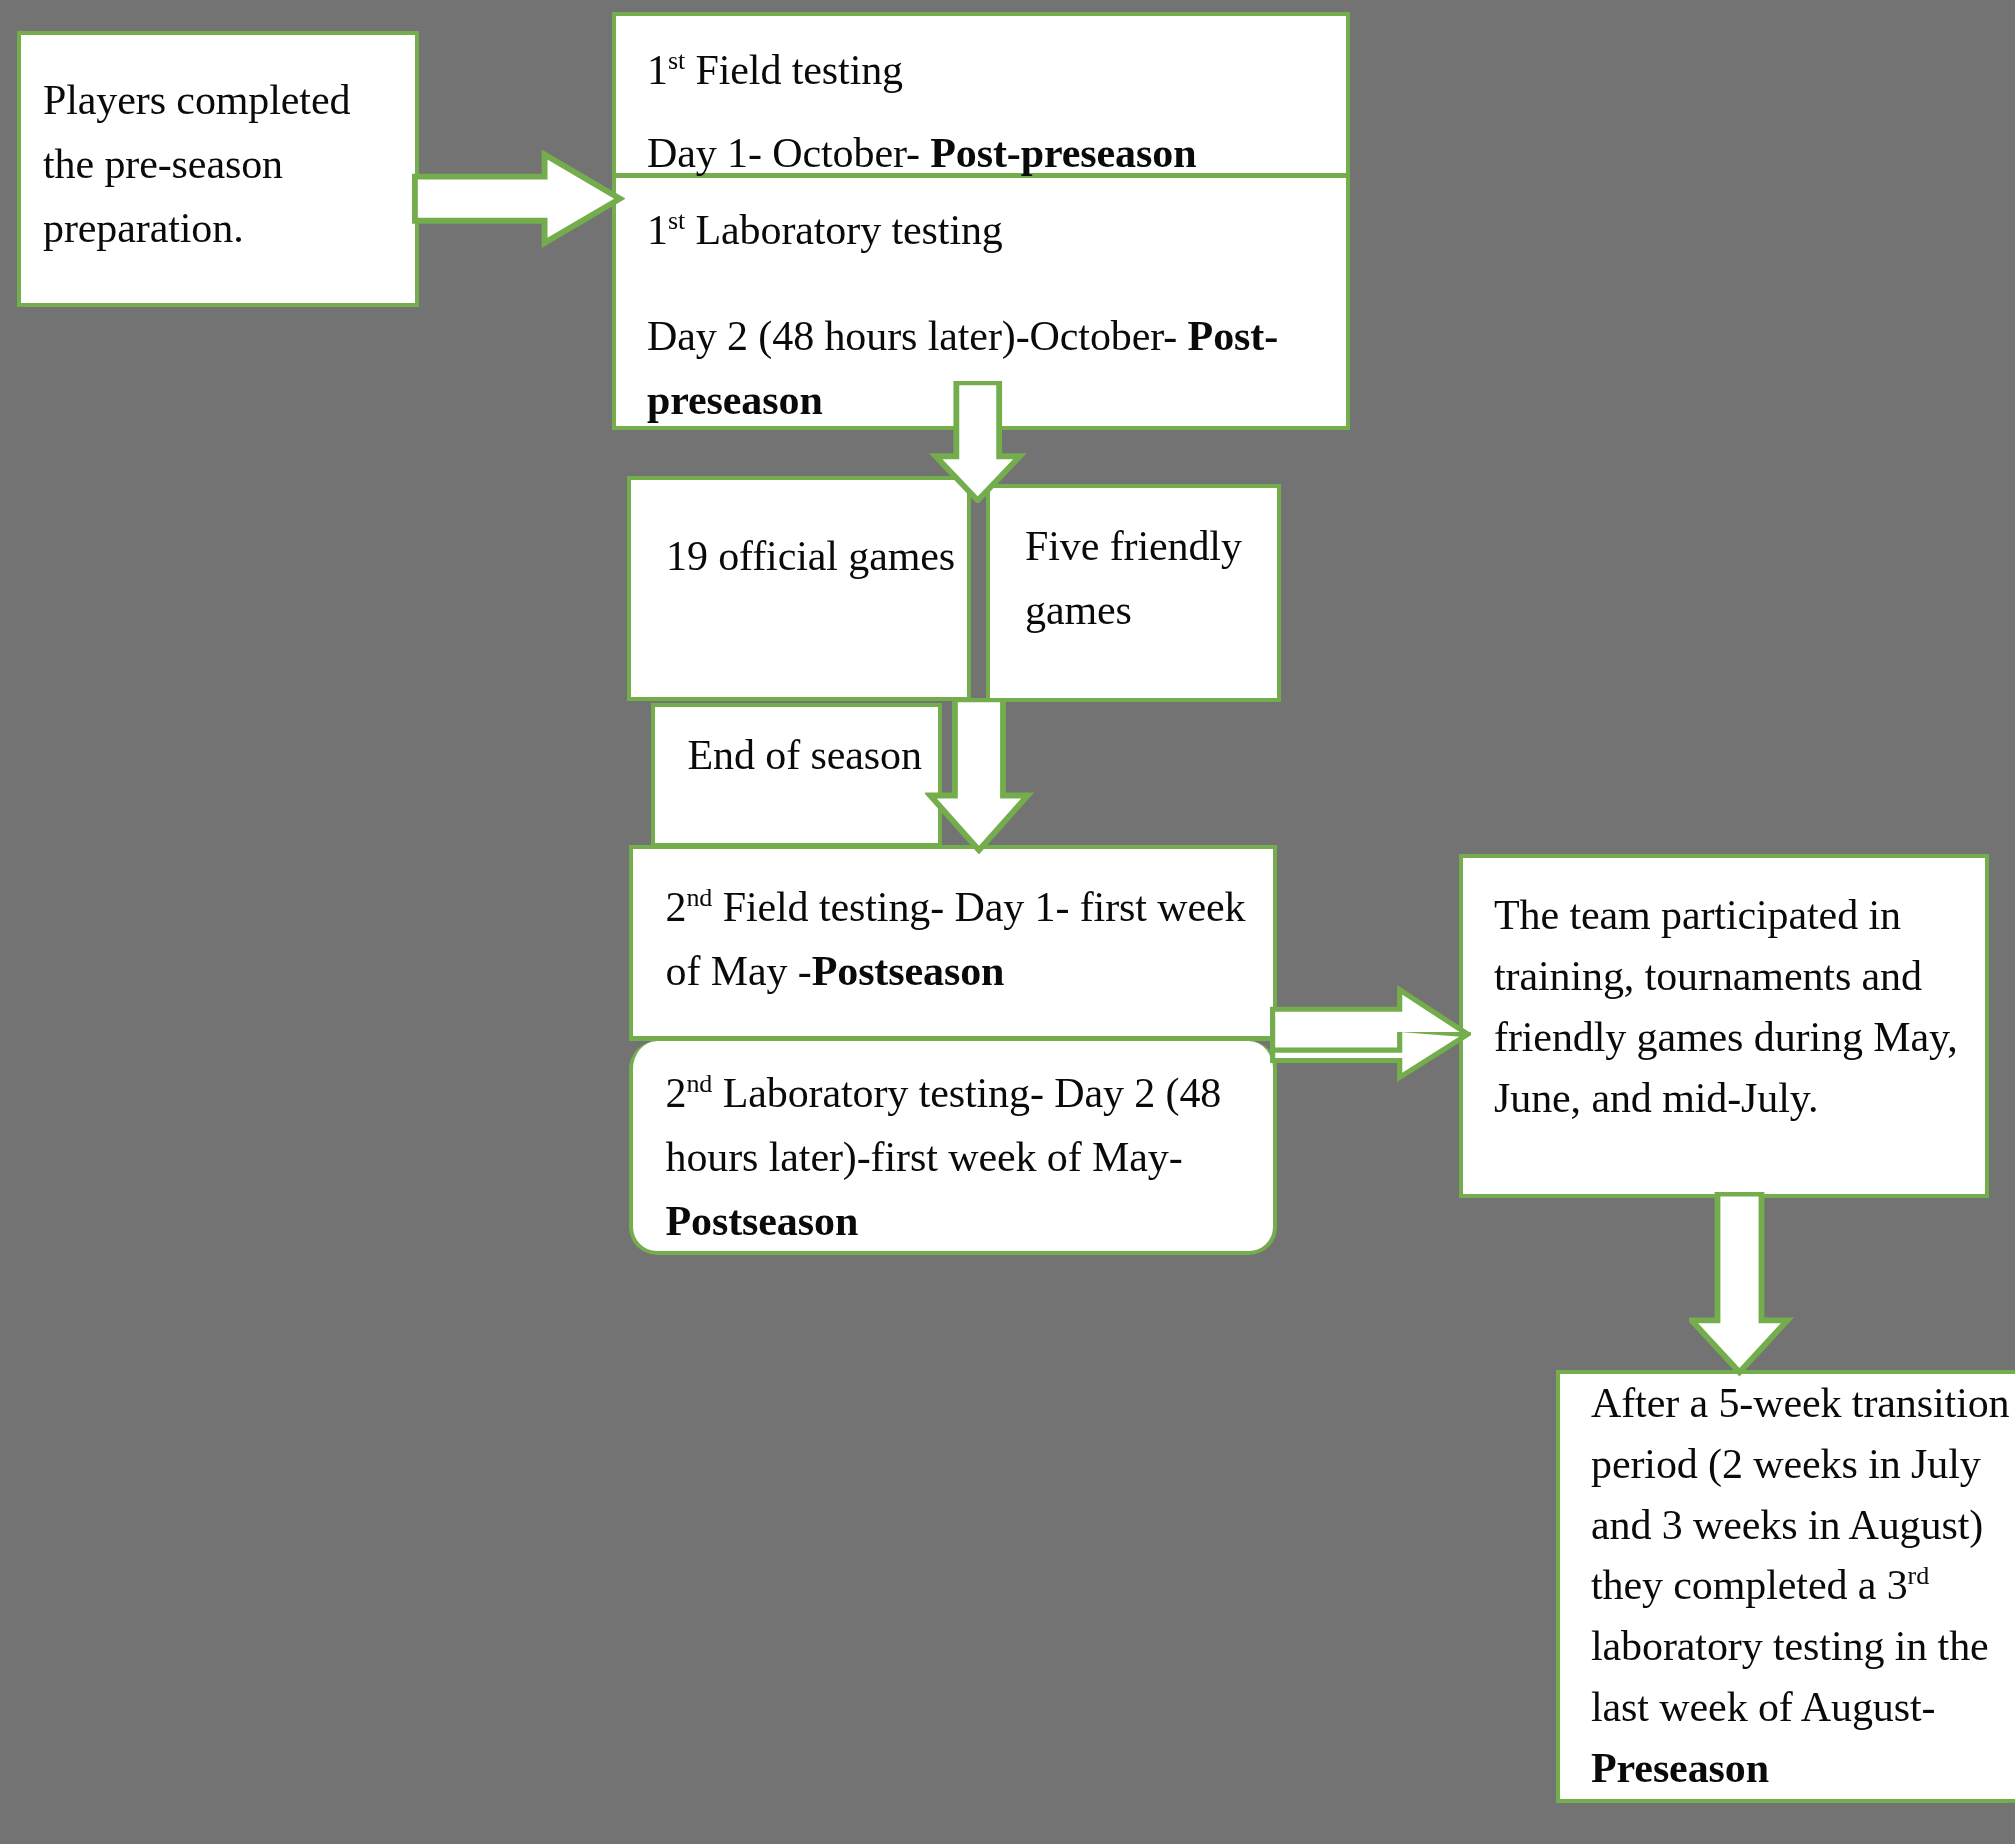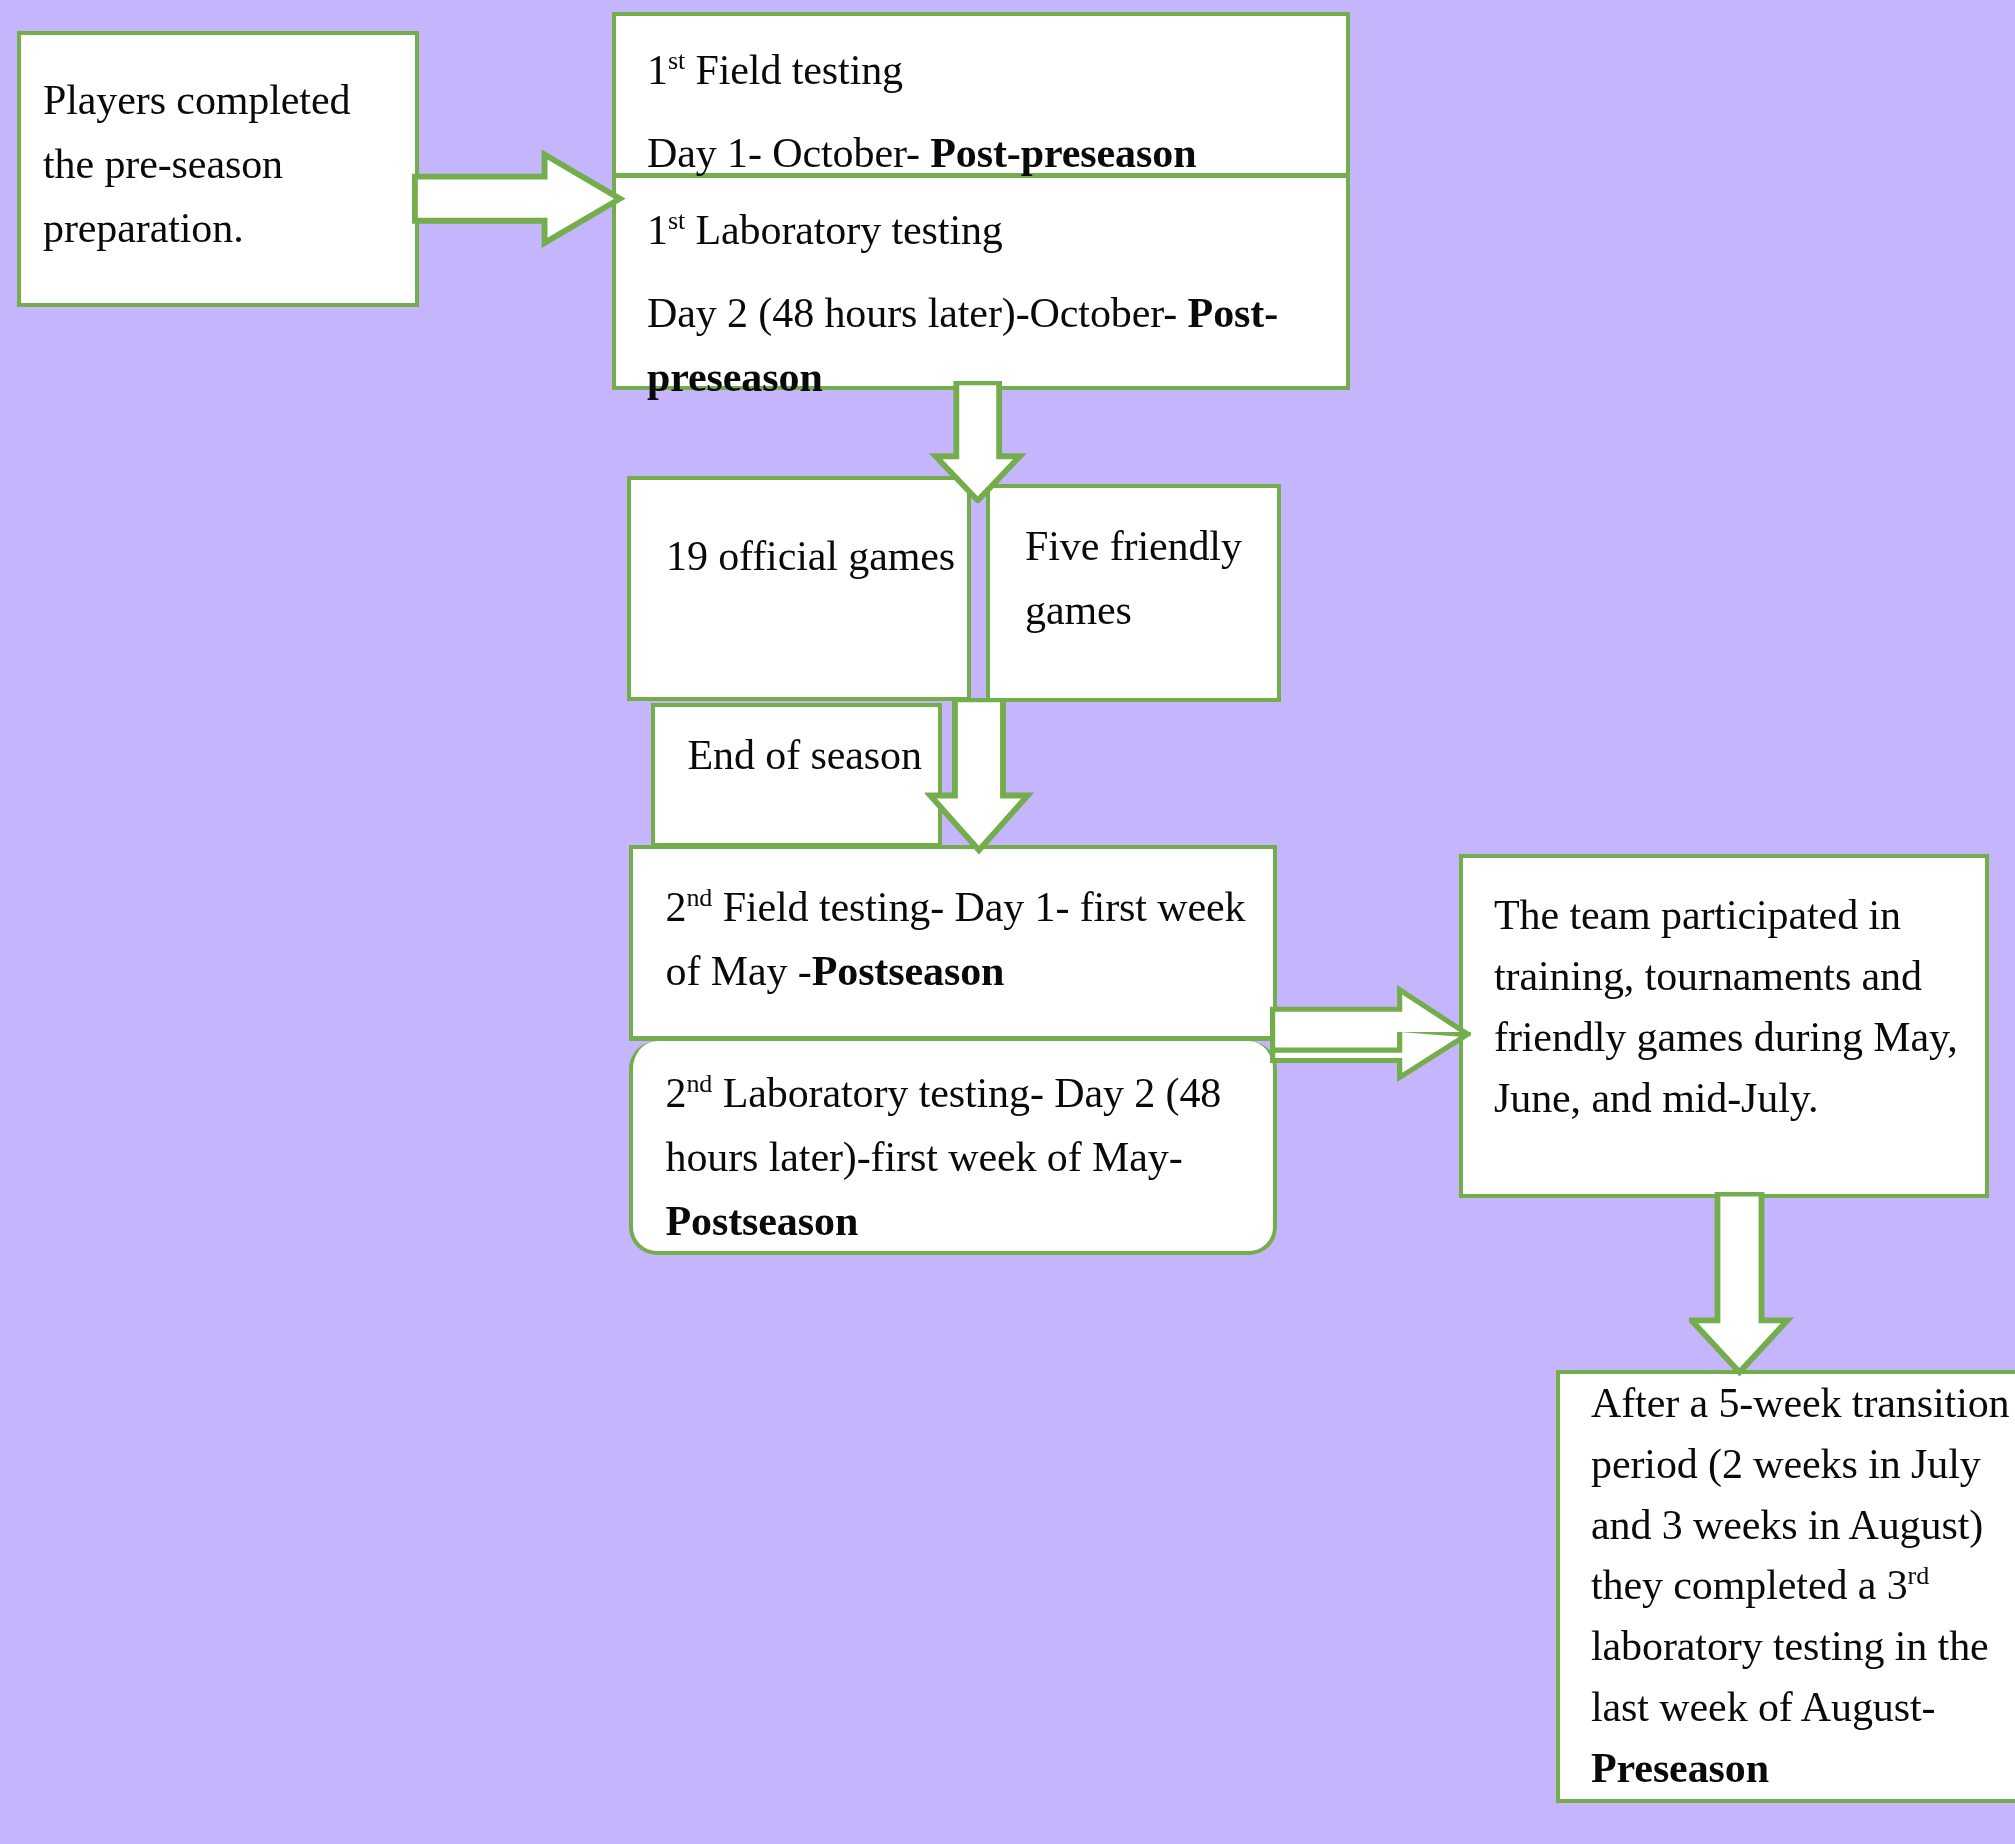--- a/index.html
+++ b/index.html
@@ -5,21 +5,21 @@
 <style>
   html, body {
     margin: 0;
     padding: 0;
     background: #ffffff;
   }
   #canvas {
     position: relative;
     width: 2015px;
     height: 1844px;
-    background: #c4b5fd;
+    background: #737373;
     font-family: "Liberation Serif", "DejaVu Serif", serif;
     overflow: hidden;
   }
   .box {
     position: absolute;
     box-sizing: border-box;
     border: 4.5px solid #74ad4c;
     background: #ffffff;
     color: #0a0a0a;
     display: flex;
@@ -41,21 +41,21 @@
   }
   .arrow-h, .arrow-v {
     position: absolute;
     overflow: visible;
   }
   .arrow-h svg, .arrow-v svg { display: block; }
 
   
   #box-players       { left: 17px;   top: 31px;   width: 402px;  height: 276px;  padding: 34px 29px 0 22px; }
   #box-field1        { left: 612px;  top: 11.7px;   width: 738px; height: 166px;  padding: 23.4px 13px 0 31px; border-bottom-width: 5.8px; }
-  #box-lab1          { left: 612px;  top: 178px;  width: 738px; height: 212px;  padding: 21px 13px 0 31px; border-top: none; }
+  #box-lab1          { left: 612px;  top: 178px;  width: 738px; height: 252px;  padding: 21px 13px 0 31px; border-top: none; gap: 23px; }
   #box-official      { left: 627px;  top: 476px;  width: 344px;  height: 225px;  padding: 45px 6.5px 0 35px; }
   #box-friendly      { left: 986px; top: 484px;  width: 295px;  height: 218px;  padding: 27px 6.5px 0 35px; align-items: center; }
   #box-endseason     { left: 651px;  top: 703px; width: 291px;  height: 144px;  padding: 17px 6.5px 0 32.5px; }
   #box-field2        { left: 629px;  top: 845px; width: 648px;  height: 196px;  padding: 27px 22px 0 32.5px; border-bottom-width: 5.8px; }
   #box-lab2          { left: 629px;  top: 1041px; width: 648px;  height: 214px;  padding: 21px 22px 0 32.5px; border-top: none; border-radius: 28px; }
   #box-team          { left: 1459px; top: 854px; width: 530px;  height: 344px;  padding: 27px 14.3px 0 31px; }
   #box-transition    { left: 1556px; top: 1370px; width: 498px;  height: 433px;  padding: 23.4px 14.3px 0 31px; justify-content: flex-end; }
 
   #arrow-1 { left: 411px;  top: 148px;  width: 214px;  height: 104px; }
   #arrow-2 { left: 929px; top: 381px;  width: 104px;  height: 122px; }

